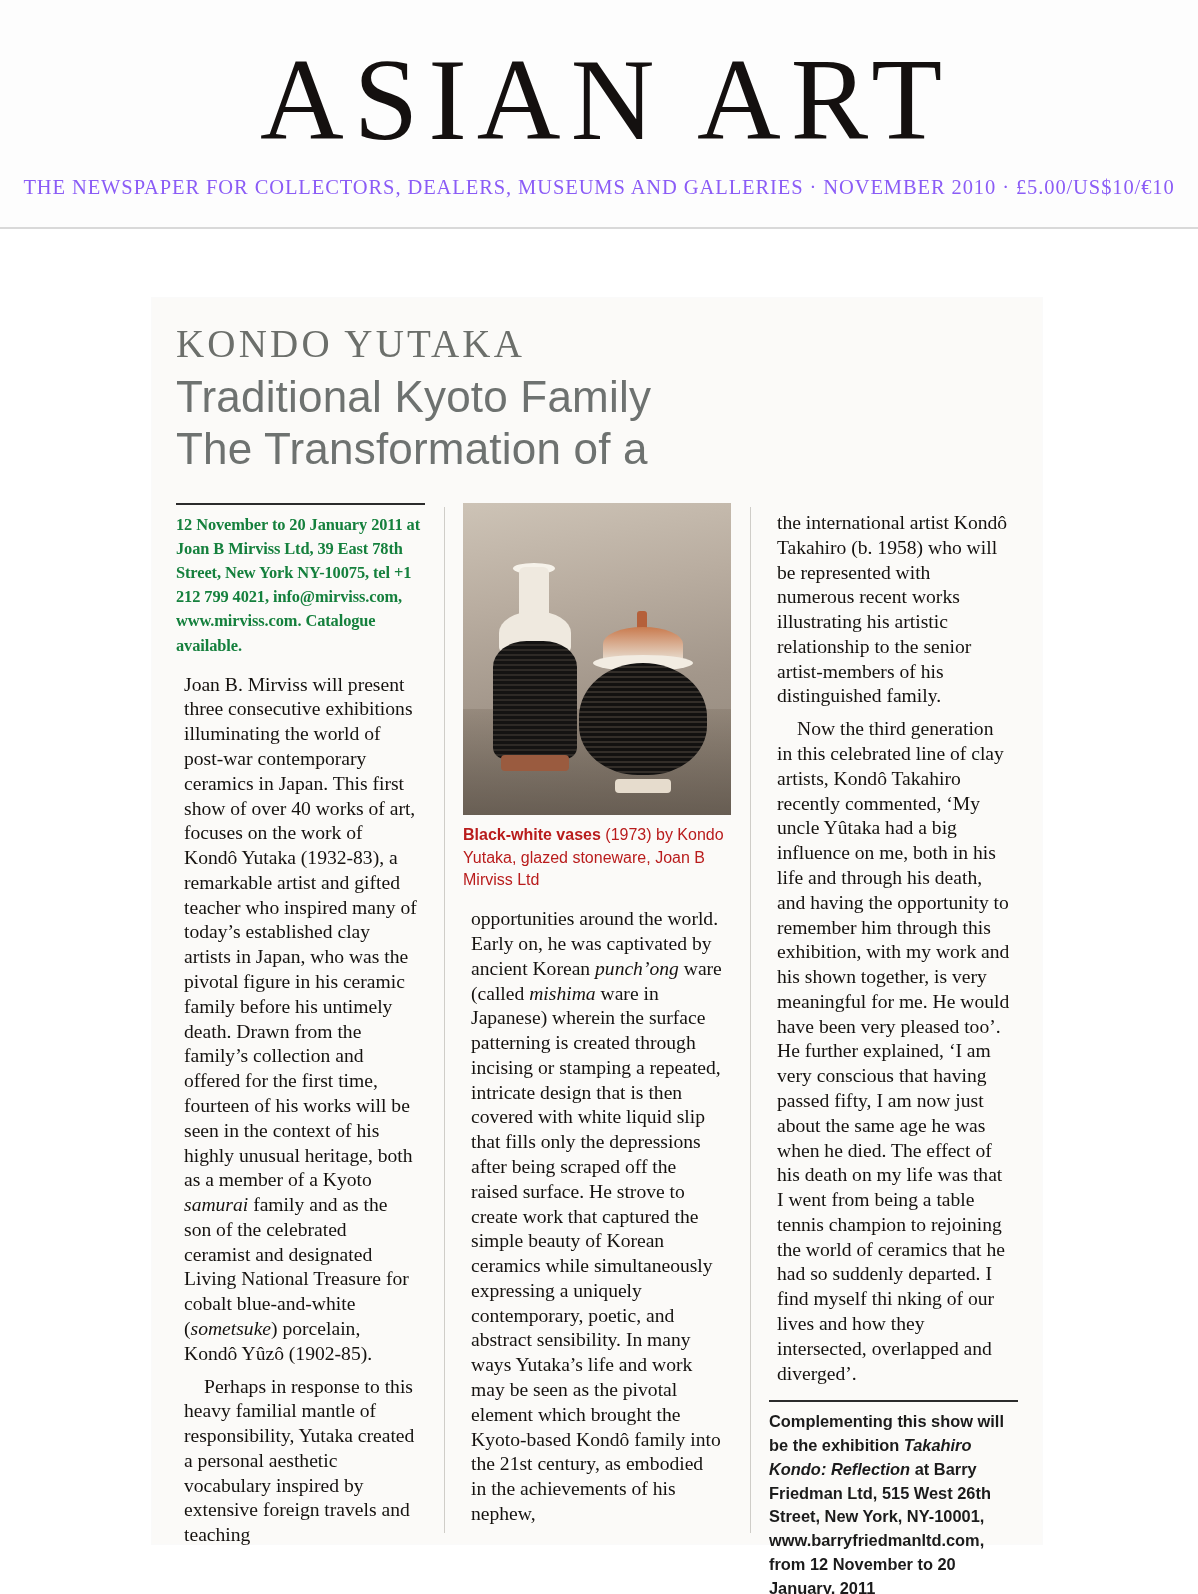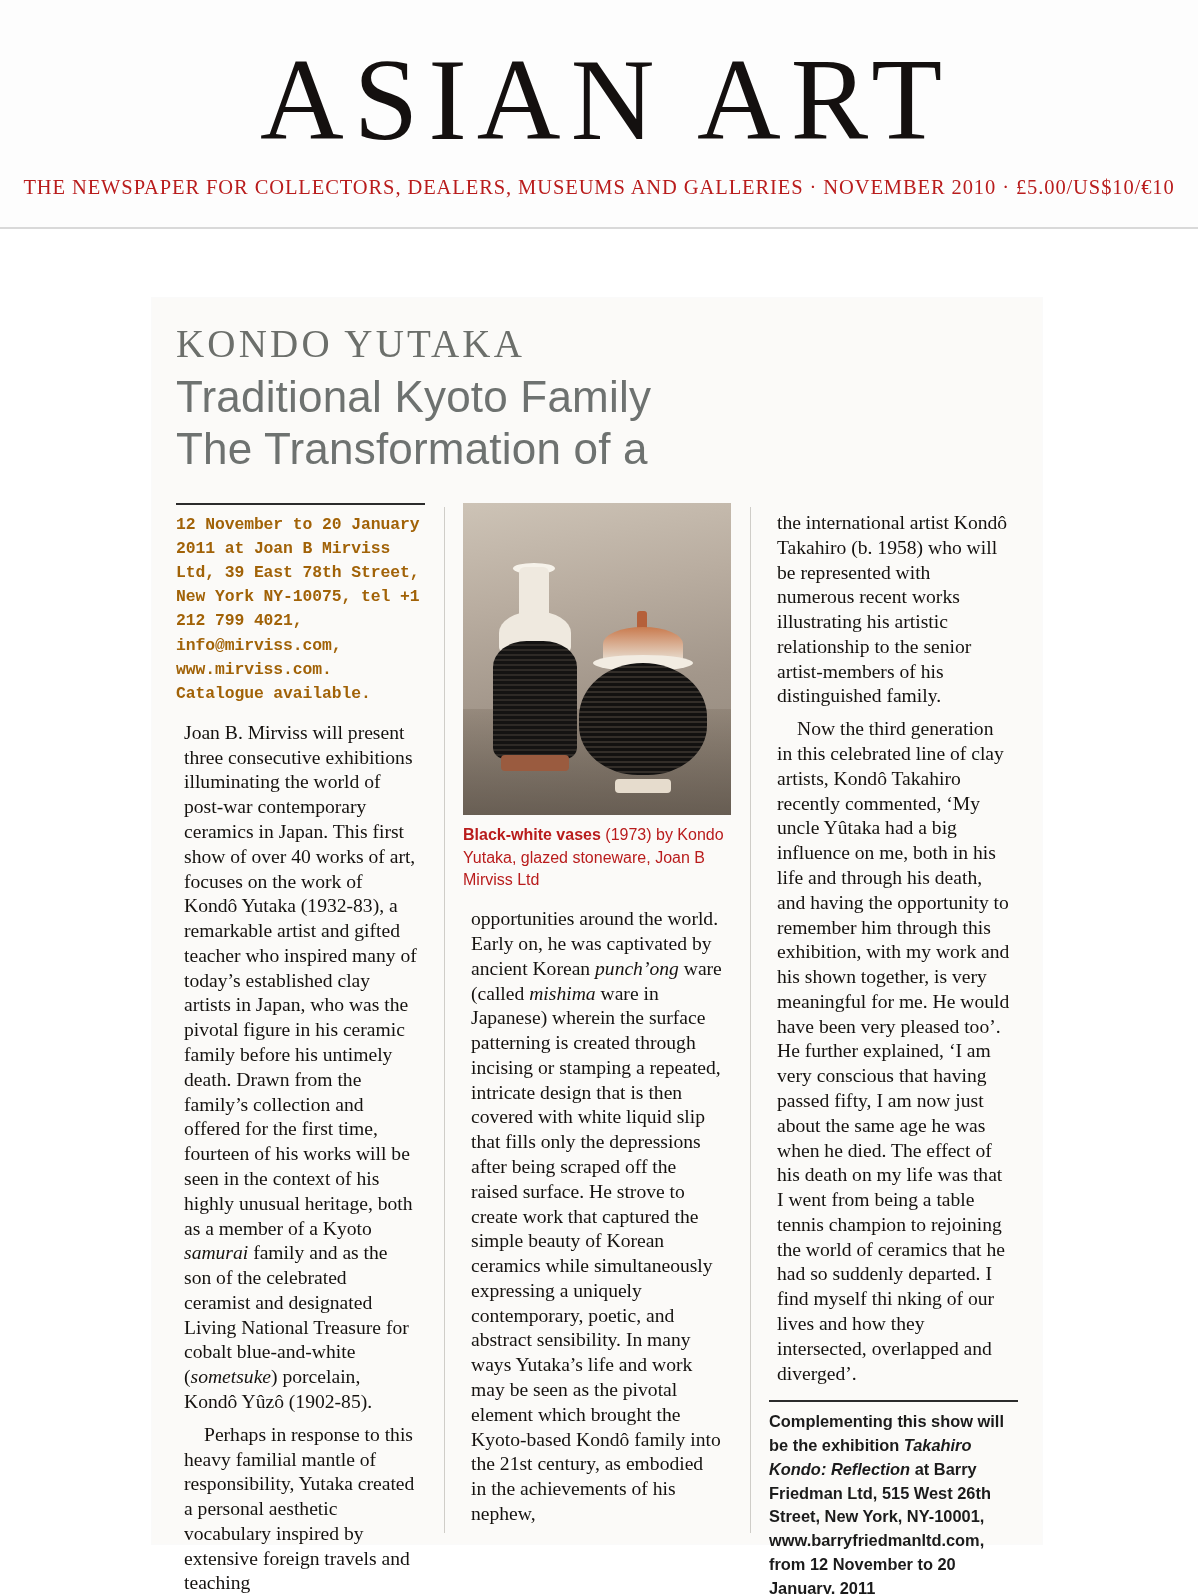--- a/index.html
+++ b/index.html
@@ -33,21 +33,21 @@
     font-weight: 400;
     color: #14100f;
     margin-top: 42px;
     padding-left: 14px;
   }
   .masthead-strap {
     text-align: center;
     font-family: "Liberation Serif", serif;
     font-size: 20.5px;
     letter-spacing: 0.9px;
-    color: #b91c1c;
+    color: #8b5cf6;
     margin-top: 18px;
   }
   .masthead-rule {
     position: absolute;
     left: 0; top: 227px;
     width: 1198px;
     height: 2px;
     background: #d9d9d9;
   }
 
@@ -109,25 +109,25 @@
   .col-2 { width: 268px; }
   .col-3 { width: 268px; }
 
   .rule-top {
     height: 2px;
     background: #2b2b2b;
     margin-bottom: 8px;
   }
 
   .listing {
-    font-family: Liberation Mono, monospace;
+    font-family: Liberation Serif, serif;
     font-weight: 700;
     font-size: 16.4px;
     line-height: 1.47;
-    color: #a16207;
+    color: #15803d;
     letter-spacing: -0.1px;
   }
 
   .body-text {
     font-family: "Liberation Serif", serif;
     font-size: 19.6px;
     line-height: 1.265;
     color: #15120f;
     text-align: left;
     margin-top: 15px;

